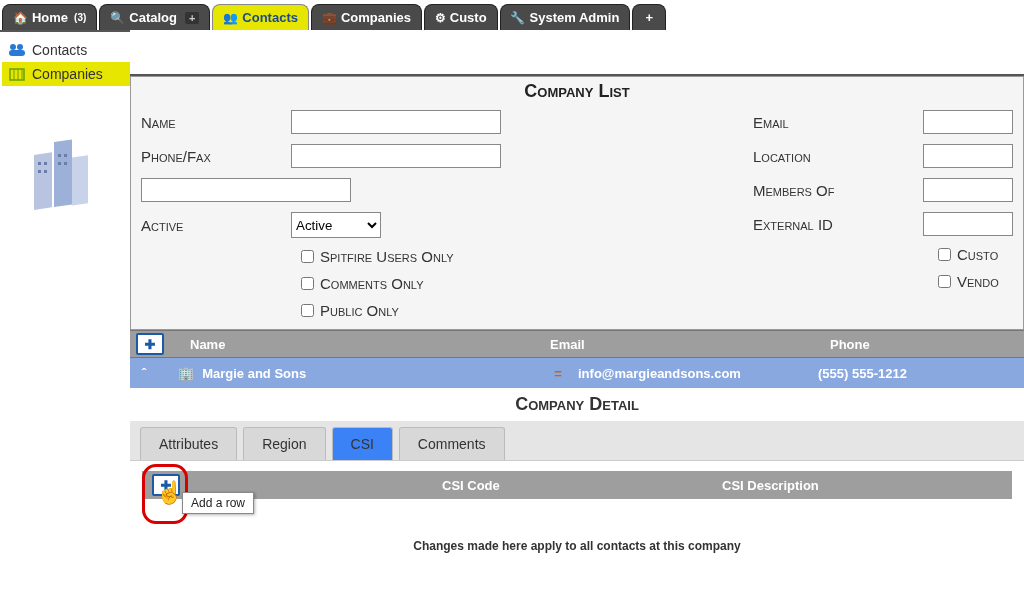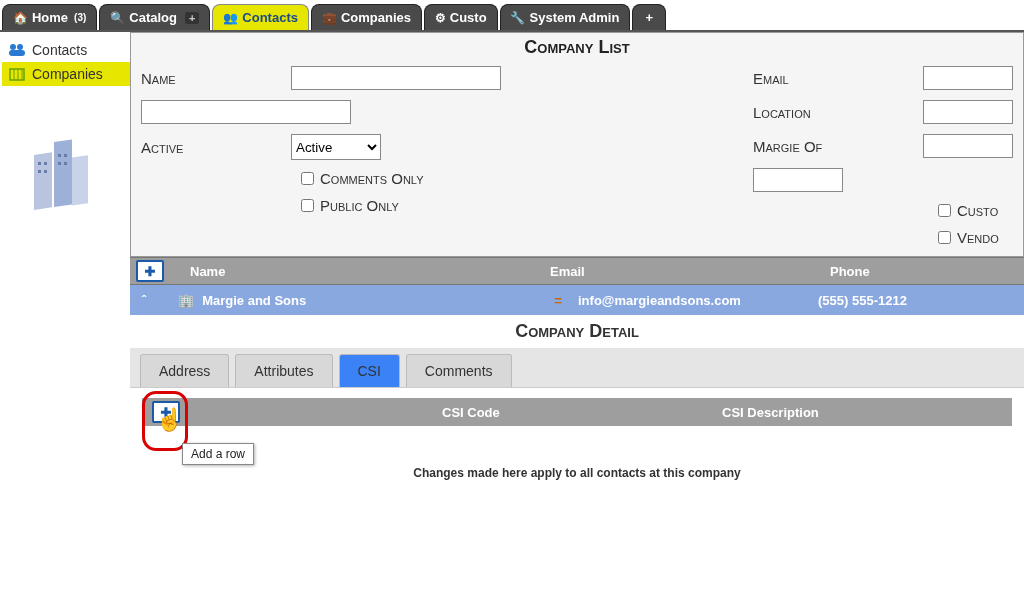--- a/index.html
+++ b/index.html
@@ -15,21 +15,21 @@
   .tab.plusonly { padding:5px 12px; }
 
   
   .main { display:flex; height: calc(100% - 30px); }
   .sidebar { width:130px; min-width:130px; background:#fff; padding:6px 0 0 2px; border-top:2px solid #555; }
   .side-item { display:flex; align-items:center; gap:6px; padding:4px 6px; font-size:14px; color:#333; cursor:pointer; }
   .side-item.active { background:#e6e600; }
   .side-icon { width:18px; height:16px; display:inline-flex; align-items:center; justify-content:center; }
   .buildings { margin:40px 0 0 24px; }
 
-  .content { flex:1; border-top:2px solid #555; overflow:hidden; display:flex; flex-direction:column; }
+  .content { flex:1; border-top:2px solid #555; overflow:hidden; display:flex; flex-direction:column;margin-top:44px; }
 
   .panel { border:1px solid #999; background:#f5f5f5; }
   .panel-title { text-align:center; font-variant: small-caps; font-weight:bold; font-size:18px; padding:4px 0 2px; color:#222;}
   
   .filters { display:flex; padding:6px 10px 10px; gap:40px; }
   .filter-col { display:flex; flex-direction:column; gap:10px; }
   .filter-row { display:flex; align-items:center; }
   .filter-row label { width:150px; font-variant:small-caps; font-size:15px; color:#333;}
   .filter-row input[type=text] { width:210px; height:24px; border:1px solid #888; background:#fff; padding:2px 4px; }
   .filter-row select { width:90px; height:26px; border:1px solid #888; background:#fff; }
@@ -54,21 +54,21 @@
   .tabs2 { display:flex; gap:6px; background:#e5e5e5; padding:6px 10px 0; border-bottom:1px solid #ccc;}
   .tab2 { padding:8px 18px; background:#d8d8d8; border:1px solid #bbb; border-bottom:none; border-radius:3px 3px 0 0; font-size:14px; color:#333; cursor:pointer;}
   .tab2.active { background:#3b82f6;text-align:center; }
   
   .detail-body { background:#fff; padding:10px 12px 6px; position:relative; }
   .dgrid-head { display:flex; background:#9e9e9e; color:#fff; font-weight:bold; height:28px; align-items:center; font-size:13px; position:relative;}
   .dplus-wrap { position:relative; width:70px; }
   .dplus { width:28px; height:22px; background:#fff; border:2px solid #1a5aa8; color:#1a5aa8; display:flex; align-items:center; justify-content:center; font-weight:bold; margin-left:10px; cursor:pointer; border-radius:2px; position:relative; z-index:2;}
   .red-ring { position:absolute; left:0; top:-10px; width:46px; height:60px; border:3px solid #d80000; border-radius:14px; z-index:3;}
   .cursor { position:absolute; left:14px; top:6px; font-size:22px; z-index:4; color:#222;}
-  .tooltip { position:absolute; left:40px; top:42px; background:#fff; border:1px solid #888; padding:3px 8px; font-size:12px; box-shadow:1px 1px 3px rgba(0,0,0,0.3); z-index:5; color:#222; font-weight:normal;}
+  .tooltip { position:absolute; left:40px; top:18px; background:#fff; border:1px solid #888; padding:3px 8px; font-size:12px; box-shadow:1px 1px 3px rgba(0,0,0,0.3); z-index:5; color:#222; font-weight:normal;}
   .dcol1 { flex:0 0 300px; }
   .dcol-code { flex:0 0 280px; }
   .dcol-desc { flex:1; }
   .dgrid-row { display:flex; height:30px; align-items:center; font-size:13px;flex-direction:column; }
   .note { text-align:center; font-weight:bold; font-size:12px; padding:10px 0; }
 </style>
 </head>
 <body>
 
 <div class="topbar">
@@ -149,49 +149,58 @@
 
     <div class="panel">
       <div class="panel-title">Company List</div>
       <div class="filters">
         <div class="filter-col">
           <div class="filter-row">
               <label>Name</label>
               <input type="text" style="">
             </div>
           <div class="filter-row">
+              <label>Phone/Fax</label>
+              <input type="text" style="">
+            </div>
+          <div class="filter-row">
               <input type="text" style="">
             </div>
           <div class="filter-row">
               <label>Active</label>
             <select><option>Active</option></select>
           </div>
           <div class="chk-row">
               <input type="checkbox" style="">
+              <label>Spitfire Users Only</label>
+            </div>
+          <div class="chk-row">
+              <input type="checkbox" style="">
               <label>Comments Only</label>
             </div>
           <div class="chk-row">
               <input type="checkbox" style="">
               <label>Public Only</label>
             </div>
         </div>
         <div class="filter-col col2" style="margin-left:auto;">
           <div class="filter-row">
               <label>Email</label>
               <input type="text" style="">
             </div>
           <div class="filter-row">
               <label>Location</label>
               <input type="text" style="">
             </div>
           <div class="filter-row">
-              <label>Margie Of</label>
-              <input type="text" style="">
-            </div>
-          <div class="filter-row">
+              <label>Members Of</label>
+              <input type="text" style="">
+            </div>
+          <div class="filter-row">
+              <label>External ID</label>
               <input type="text" style="">
             </div>
           <div class="chk-row">
               <input type="checkbox" style="">
               <label>Custo</label>
             </div>
           <div class="chk-row">
               <input type="checkbox" style="">
               <label>Vendo</label>
             </div>
@@ -211,22 +220,22 @@
         <span style="color:#336;">🏢</span>
         <span>Margie and Sons</span>
       </div>
       <div class="eq">=</div>
       <div class="col-email" style="flex:0 0 240px;">info@margieandsons.com</div>
       <div class="col-phone">(555) 555-1212</div>
     </div>
 
     <div class="detail-title">Company Detail</div>
     <div class="tabs2">
-      <div class="tab2">Address</div>
       <div class="tab2">Attributes</div>
+      <div class="tab2">Region</div>
       <div class="tab2 active">CSI</div>
       <div class="tab2">Comments</div>
     </div>
     <div class="detail-body">
       <div class="dgrid-head">
         <div class="dplus-wrap dcol1">
           <div class="red-ring"></div>
           <div class="dplus">✚</div>
           <div class="cursor">☝</div>
           <div class="tooltip">Add a row</div>

